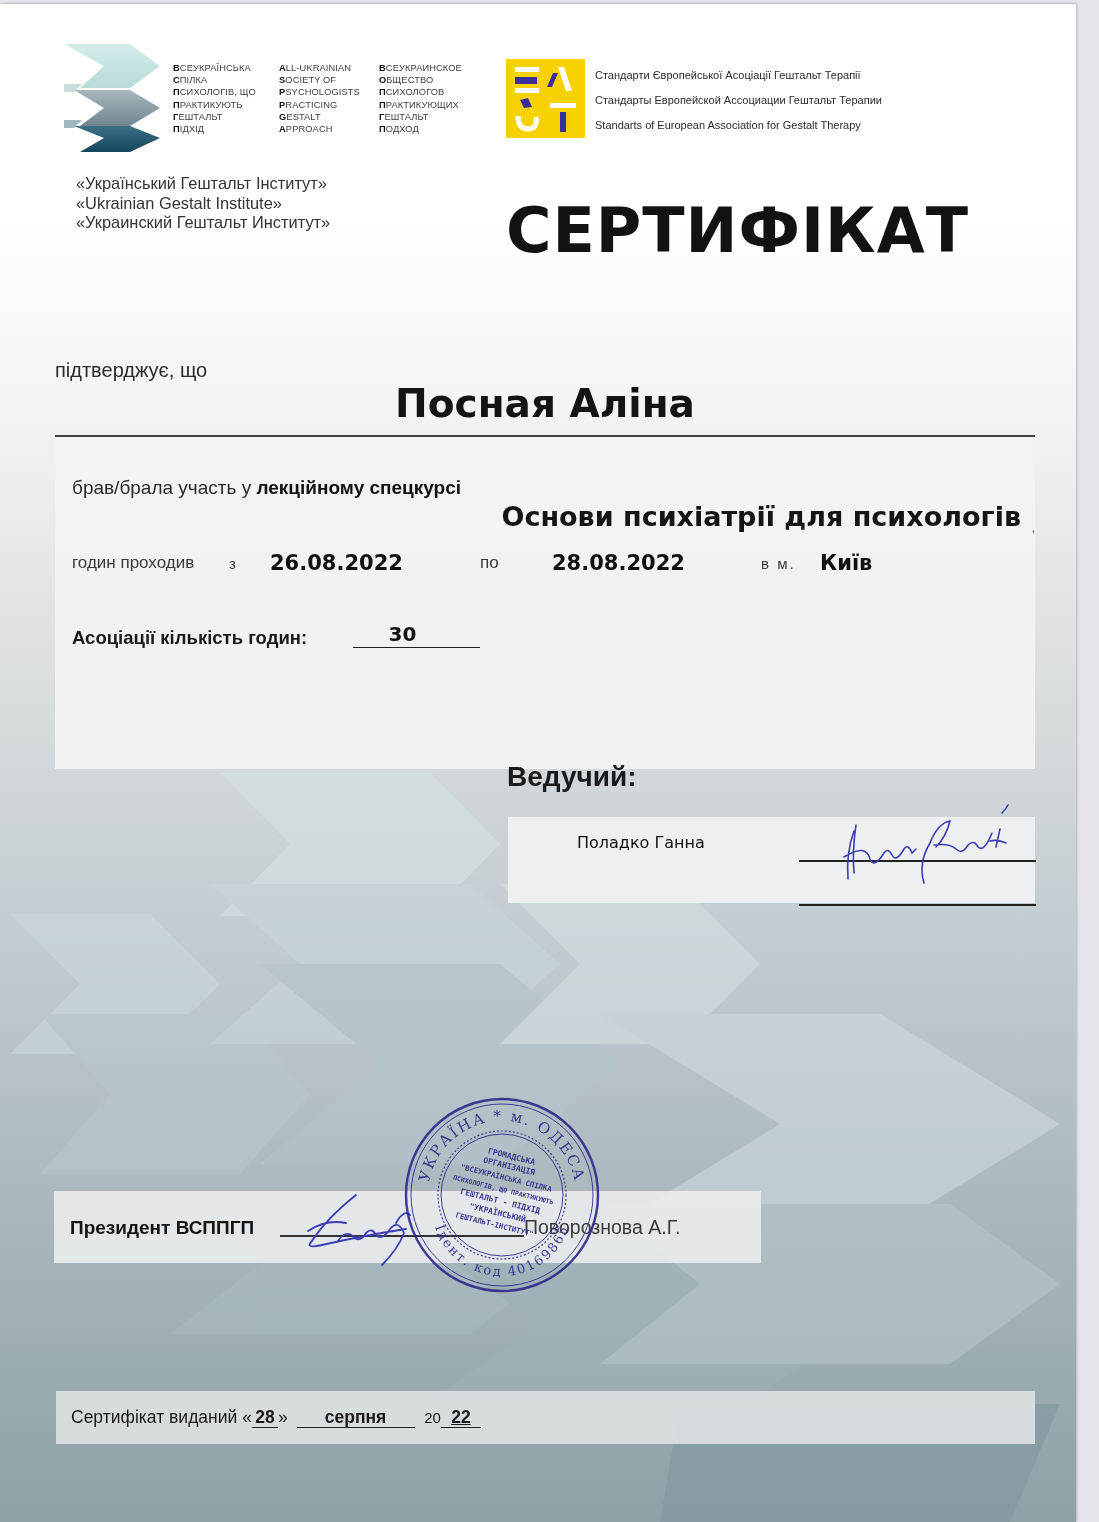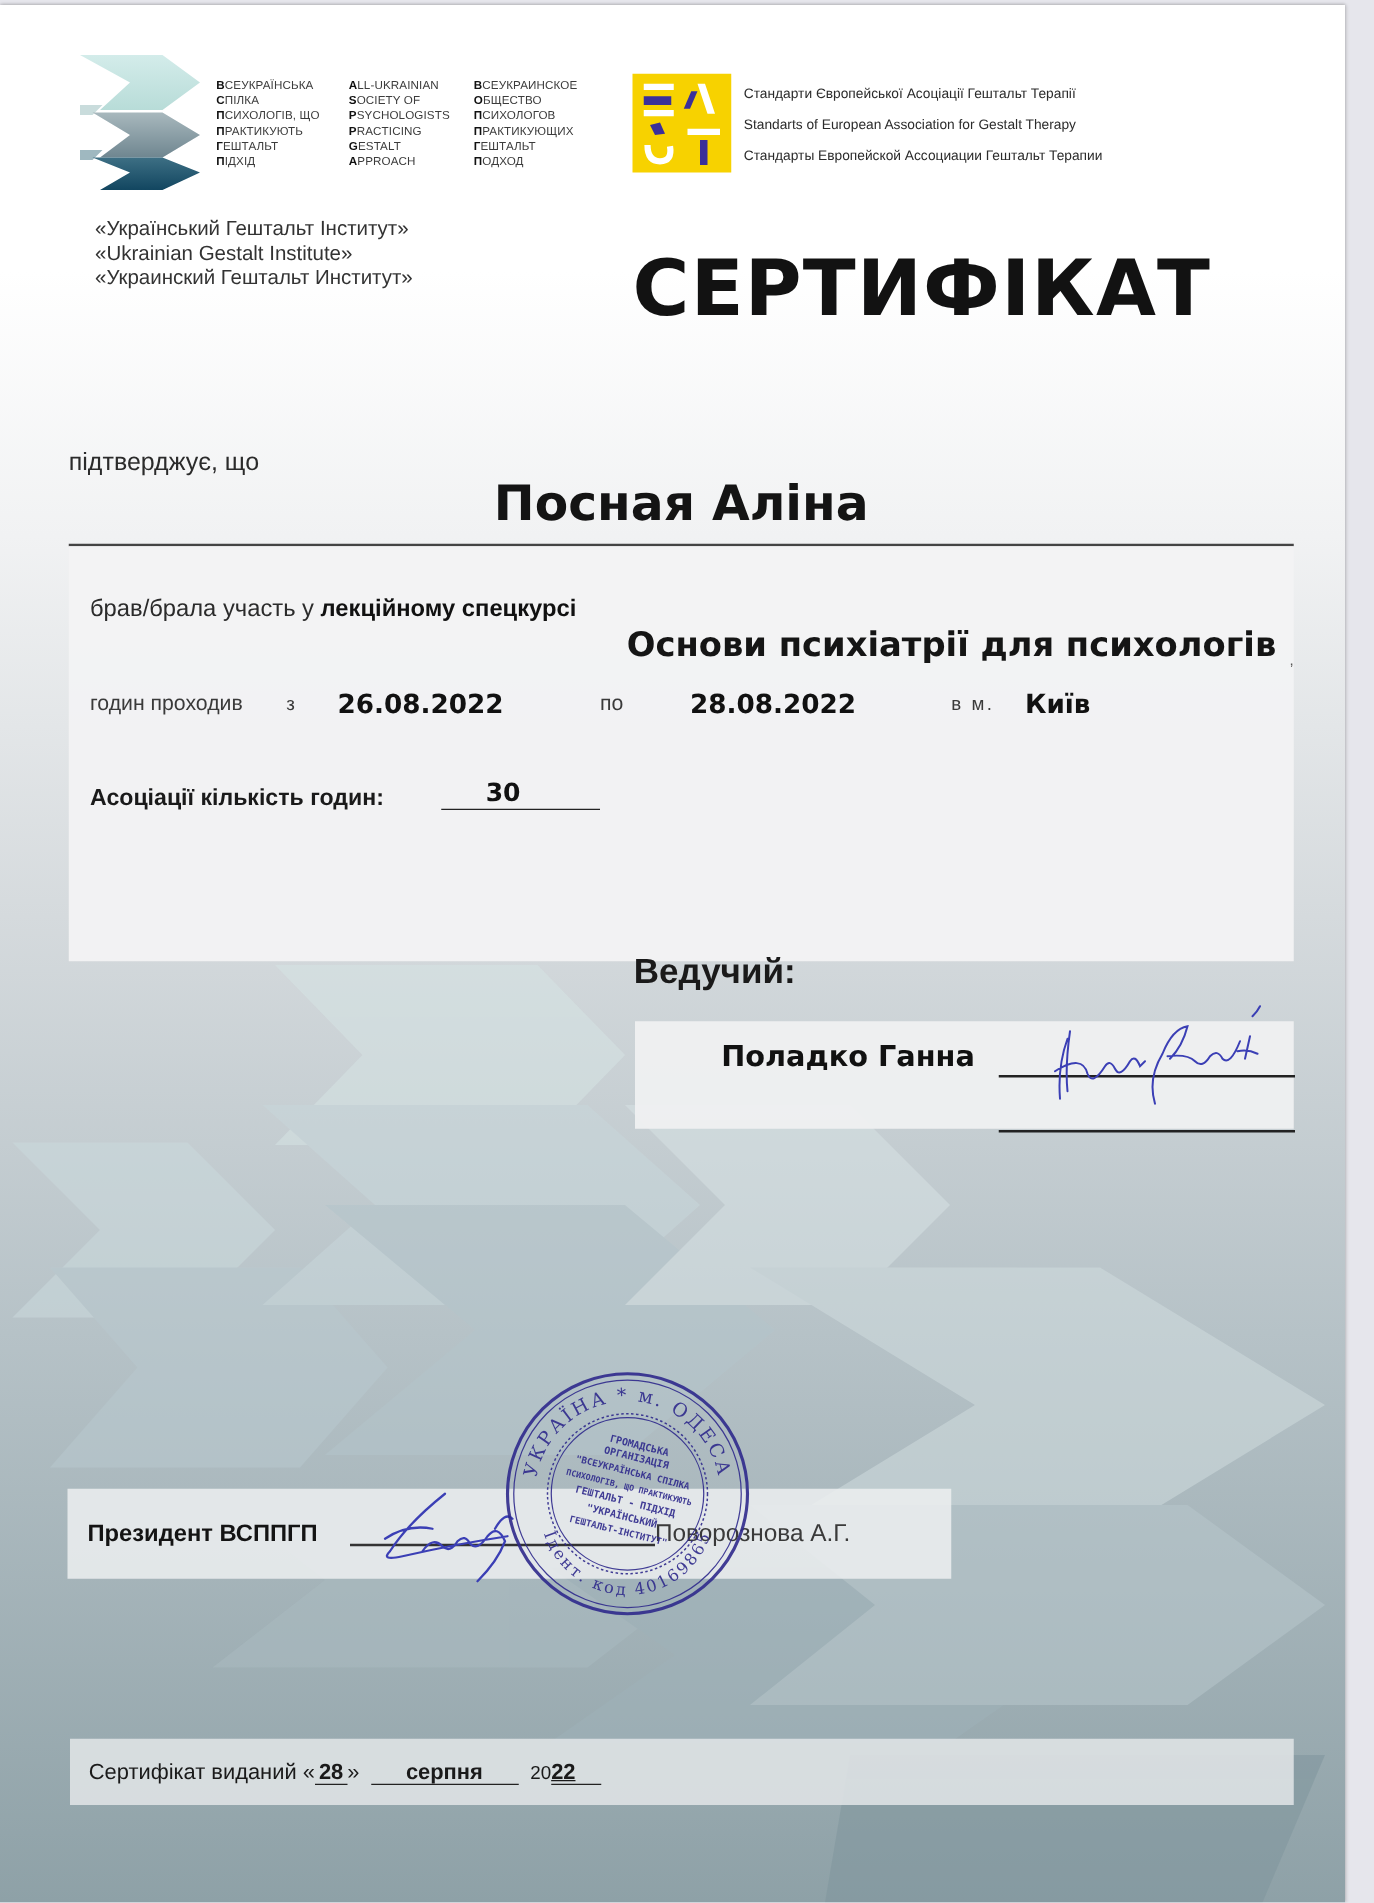--- a/index.html
+++ b/index.html
@@ -40,39 +40,39 @@
   .course { position: absolute; right: 14px; top: 64px; font-size: 27px; font-weight: bold; color: #151515; font-family: "DejaVu Sans", "Liberation Sans", sans-serif; }
   .course-comma { position: absolute; right: 0px; top: 84px; font-size: 12px; color: #555; }
   .p-dates { position: absolute; left: 17px; top: 116px; width: 960px; height: 30px; font-size: 17px; color: #3a3a3a; }
   .p-dates span { position: absolute; top: 0; }
   .p-dates .bold { font-size: 21px; font-weight: bold; color: #111; top: -2px; font-family: "DejaVu Sans", "Liberation Sans", sans-serif; }
   .hours-label { position: absolute; left: 17px; top: 190px; font-size: 18.5px; font-weight: bold; color: #1a1a1a; }
   .hours-value { position: absolute; left: 298px; top: 186px; width: 127px; border-bottom: 1.5px solid #222; font-size: 20px; font-weight: bold; color: #111; text-align: center; height: 24px; line-height: 22px; font-family: "DejaVu Sans", "Liberation Sans", sans-serif; }
 
   .lead-label { position: absolute; left: 507px; top: 757px; font-size: 28px; font-weight: bold; color: #1a1a1a; }
   .lead-panel { position: absolute; left: 508px; top: 813px; width: 527px; height: 86px; background: rgba(239,240,241,0.95); }
-  .lead-name { position: absolute; left: 69px; top: 16px; font-size: 23px; font-weight: bold; color: #111; font-family: "DejaVu Sans", "Liberation Sans", sans-serif; }
+  .lead-name { position: absolute; left: 69px; top: 16px; font-size: 16px; font-weight: normal; color: #111; font-family: "DejaVu Sans", "Liberation Sans", sans-serif; }
   .lead-sig-line1 { position: absolute; left: 291px; top: 43px; width: 237px; height: 1.5px; background: #222; }
   .lead-sig-line2 { position: absolute; left: 291px; top: 87px; width: 237px; height: 1.5px; background: #222; }
   .lead-signature { position: absolute; left: 318px; top: -14px; width: 200px; height: 84px; }
 
   .pres-panel { position: absolute; left: 54px; top: 1187px; width: 707px; height: 72px; background: rgba(236,239,240,0.86); }
   .pres-label { position: absolute; left: 16px; top: 26px; font-size: 19px; font-weight: bold; color: #141414; }
   .pres-line { position: absolute; left: 226px; top: 44px; width: 244px; height: 1.5px; background: #333; }
   .pres-name { position: absolute; left: 470px; top: 25px; font-size: 19.5px; color: #3a3a3a; }
   .pres-signature { position: absolute; left: 232px; top: -2px; width: 180px; height: 80px; }
 
   .stamp { position: absolute; left: 402px; top: 1092px; width: 200px; height: 198px; }
 
   .issued-panel { position: absolute; left: 56px; top: 1387px; width: 979px; height: 53px; background: rgba(222,226,228,0.9); }
   .issued { position: absolute; left: 15px; top: 16px; font-size: 17.5px; color: #1a1a1a; white-space: nowrap; }
   .issued .u { display: inline-block; border-bottom: 1.3px solid #222; text-align: center; font-weight: bold; line-height: 20px; }
   .issued .day { width: 26px; }
   .issued .month { width: 118px; margin-left: 4px; }
-  .issued .year { width: 40px; text-align: left; text-decoration: underline; }
+  .issued .year { width: 40px; text-align: center; text-decoration: underline; }
 </style>
 </head>
 <body>
 
 <div class="page">
 
   <svg class="bg-deco" viewBox="0 0 1076 1518">
     <g opacity="0.55">
       <polygon points="220,768 430,768 500,840 430,912 220,912 290,840" fill="#d6e4e4"></polygon>
       <polygon points="10,910 150,910 220,980 150,1050 10,1050 80,980" fill="#cbdadd"></polygon>
@@ -144,22 +144,22 @@
     <polygon points="52,8 58,8 66,32 60,32" fill="#ffffff"></polygon>
     <polygon points="47,14 52,14 46,28 41,28" fill="#3a2f9a"></polygon>
     <polygon points="14,41 22,39 26,48 18,49" fill="#3a2f9a"></polygon>
     <path d="M12 57 Q12 70 22 70 Q32 70 30 58" fill="none" stroke="#ffffff" stroke-width="5"></path>
     <rect x="44" y="44" width="26" height="5" fill="#ffffff"></rect>
     <rect x="54" y="53" width="6" height="20" fill="#3a2f9a"></rect>
   </svg>
 
   <div class="eagt-lines">
     <div>Стандарти Європейської Асоціації Гештальт Терапії</div>
+    <div>Стандарты Европейской Ассоциации Гештальт Терапии</div>
     <div>Standarts of European Association for Gestalt Therapy</div>
-    <div>Стандарты Европейской Ассоциации Гештальт Терапии</div>
   </div>
 
   <div class="institute">
     <div>«Український Гештальт Інститут»</div>
     <div>«Ukrainian Gestalt Institute»</div>
     <div>«Украинский Гештальт Институт»</div>
   </div>
 
   <div class="cert-title">СЕРТИФІКАТ</div>
 

